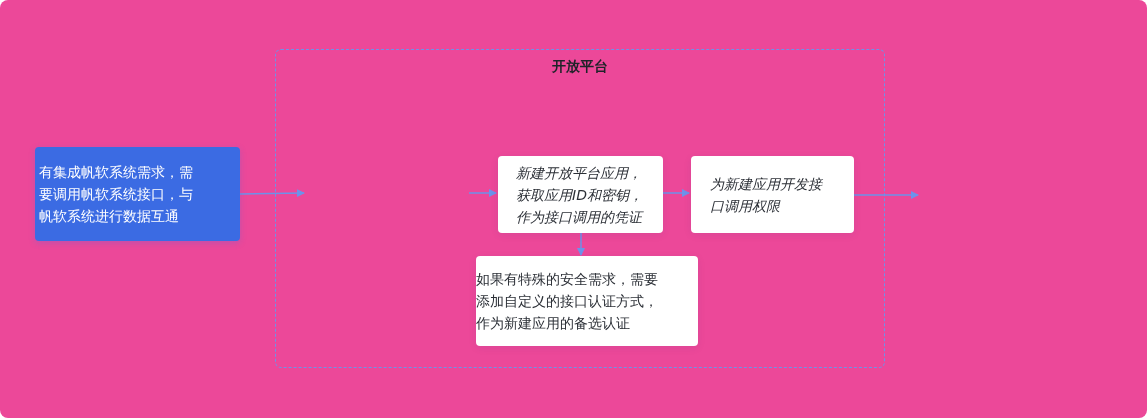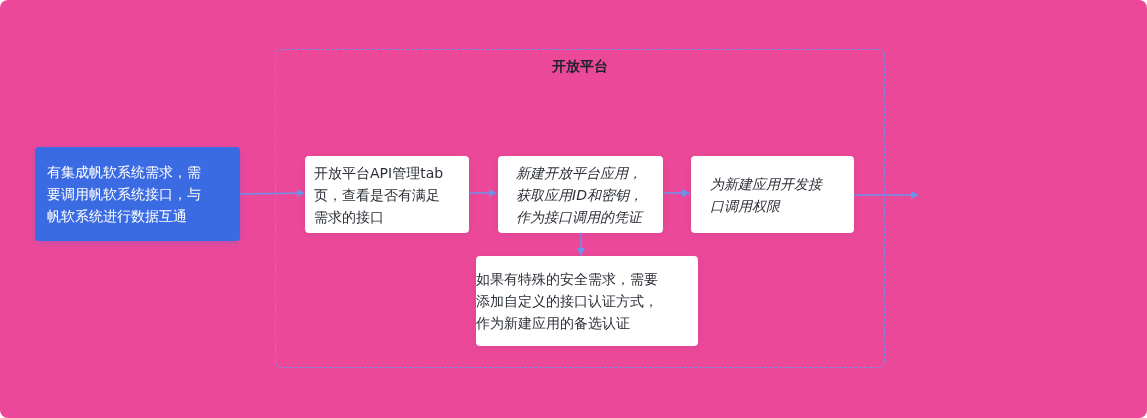--- a/index.html
+++ b/index.html
@@ -32,31 +32,26 @@
         <path d="M0,0 L8,4 L0,8 Z" fill="#6d92ea"></path>
       </marker>
     </defs>
     <line x1="240" y1="194" x2="304" y2="193" stroke="#6d92ea" stroke-width="1.5" marker-end="url(#arr)"></line>
     <line x1="469" y1="193" x2="496" y2="193" stroke="#6d92ea" stroke-width="1.5" marker-end="url(#arr)"></line>
     <line x1="663" y1="193" x2="689" y2="193" stroke="#6d92ea" stroke-width="1.5" marker-end="url(#arr)"></line>
     <line x1="854" y1="195" x2="918" y2="195" stroke="#6d92ea" stroke-width="1.5" marker-end="url(#arr)"></line>
     <line x1="581" y1="232" x2="581" y2="255" stroke="#6d92ea" stroke-width="1.5" marker-end="url(#arr)"></line>
   </svg>
 
-  <div class="node primary" style="left:35px; top:147px; width:205px; height:94px; padding-left:12px;">
+  <div class="node primary" style="left:35px; top:147px; width:205px; height:94px; padding-left:4px;">
     <span>有集成帆软系统需求，需
 要调用帆软系统接口，与
 帆软系统进行数据互通</span>
   </div>
 
-  <div class="node card" style="left:305px; top:156px; width:164px; height:77px; padding-left:9px;">
-    <span>开放平台API管理tab
-页，查看是否有满足
-需求的接口</span>
-  </div>
 
   <div class="node card" style="left:498px; top:156px; width:165px; height:77px; padding-left:18px;font-style:italic;">
     <span>新建开放平台应用，
 获取应用ID和密钥，
 作为接口调用的凭证</span>
   </div>
 
   <div class="node card" style="left:691px; top:156px; width:163px; height:77px; padding-left:19px;font-style:italic;">
     <span>为新建应用开发接
 口调用权限</span>

